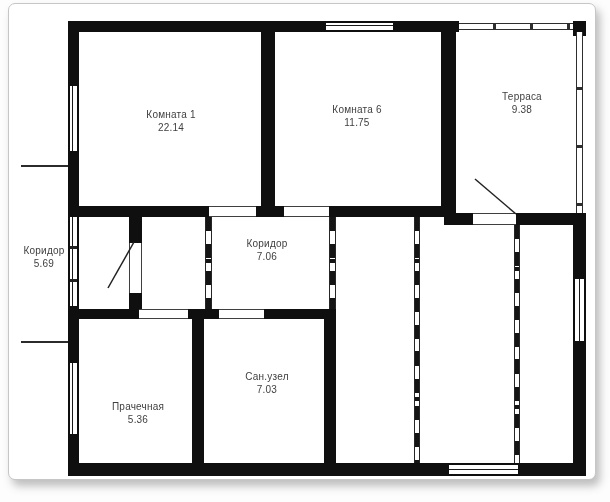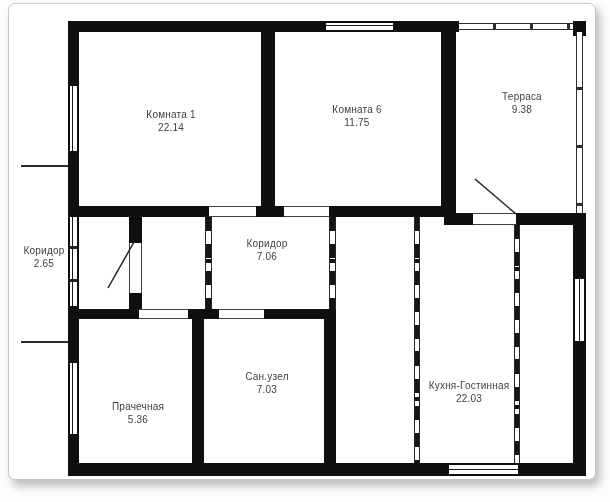--- a/index.html
+++ b/index.html
@@ -147,34 +147,30 @@
       <div class="room-label" style="left:348px;top:112px">
         <span>Комната 6</span>
         <span>11.75</span>
       </div>
       <div class="room-label" style="left:513px;top:99px">
         <span>Терраса</span>
         <span>9.38</span>
       </div>
       <div class="room-label" style="left:35px;top:253px">
         <span>Коридор</span>
-        <span>2.65</span>
+        <span>5.69</span>
       </div>
       <div class="room-label" style="left:258px;top:246px">
         <span>Коридор</span>
         <span>7.06</span>
       </div>
       <div class="room-label" style="left:129px;top:409px">
         <span>Прачечная</span>
         <span>5.36</span>
       </div>
       <div class="room-label" style="left:258px;top:379px">
         <span>Сан.узел</span>
         <span>7.03</span>
       </div>
-      <div class="room-label" style="left:460px;top:388px">
-        <span>Кухня-Гостинная</span>
-        <span>22.03</span>
-      </div>
 
     </div>
   </div>
 </div>
 
 </body></html>

